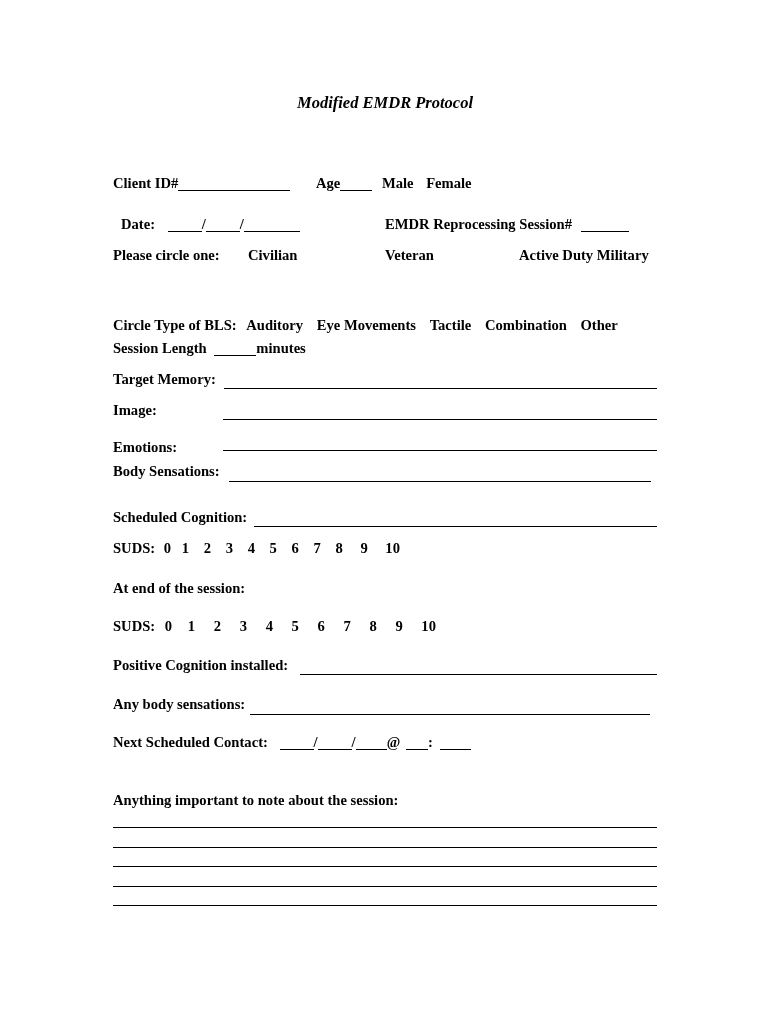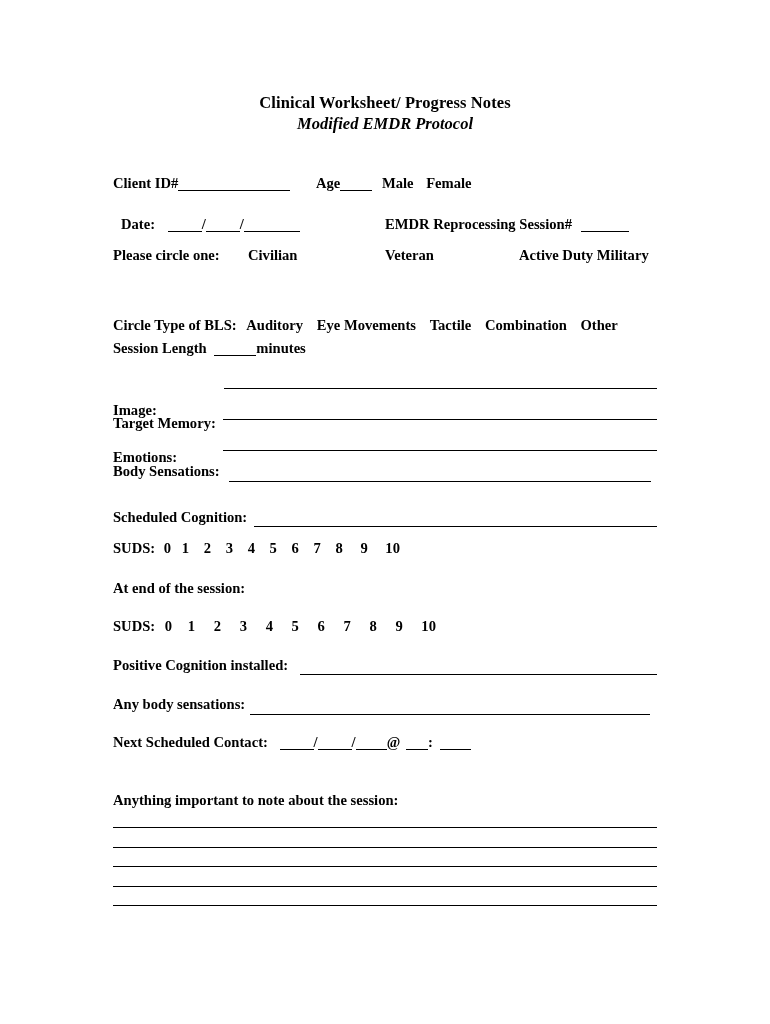--- a/index.html
+++ b/index.html
@@ -109,21 +109,20 @@
     height: 0;
     border-bottom: 1.7px solid #000;
   }
 </style>
 </head>
 <body>
 
 <div class="page">
 
   <div class="title-block">
-    <div class="doc-title">Clinical Worksheet/ Progress Notes</div>
     <div class="doc-subtitle">Modified EMDR Protocol</div>
   </div>
 
   <div class="form">
 
     <div class="row" style="position:absolute; left:0; top:6px;">
       <span class="lbl">Client ID#</span><span class="ul" style="width:112px;"></span>
       <span style="display:inline-block; width:22px;"></span><span class="lbl">Age</span><span class="ul" style="width:32px;"></span>
       <span style="display:inline-block; width:6px;"></span><span class="lbl">Male</span>
       <span style="display:inline-block; width:9px;"></span><span class="lbl">Female</span>
@@ -159,31 +158,31 @@
       <span style="display:inline-block; width:10px;"></span><span class="lbl">Tactile</span>
       <span style="display:inline-block; width:10px;"></span><span class="lbl">Combination</span>
       <span style="display:inline-block; width:10px;"></span><span class="lbl">Other</span>
     </div>
 
     <div class="row" style="position:absolute; left:0; top:171px;">
       <span class="lbl">Session Length</span>
       <span style="display:inline-block; width:4px;"></span><span class="ul" style="width:42px;"></span><span class="lbl">minutes</span>
     </div>
 
-    <div class="row" style="position:absolute; left:0; top:202px;margin-top:44px;">
+    <div class="row" style="position:absolute; left:0; top:202px;">
       <span class="lbl">Target Memory:</span>
     </div>
     <div class="rule" style="left:111px; top:218px; width:433px;"></div>
 
     <div class="row" style="position:absolute; left:0; top:233px;text-align:center;">
       <span class="lbl">Image:</span>
     </div>
     <div class="rule" style="left:110px; top:249px; width:434px;"></div>
 
-    <div class="row" style="position:absolute; left:0; top:280px;">
+    <div class="row" style="position:absolute; left:0; top:270px;">
       <span class="lbl">Emotions:</span>
     </div>
     <div class="rule" style="left:110px; top:280px; width:434px;"></div>
 
     <div class="row" style="position:absolute; left:0; top:294px;">
       <span class="lbl">Body Sensations:</span>
     </div>
     <div class="rule" style="left:116px; top:311px; width:422px;"></div>
 
     <div class="row" style="position:absolute; left:0; top:340px;">

